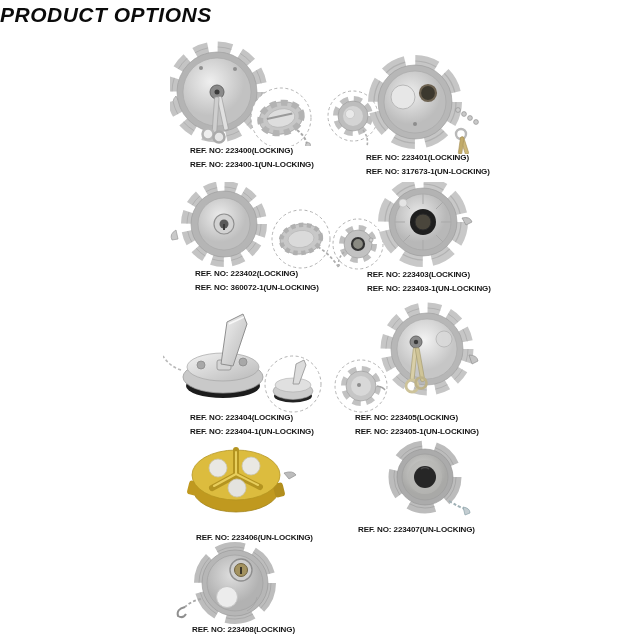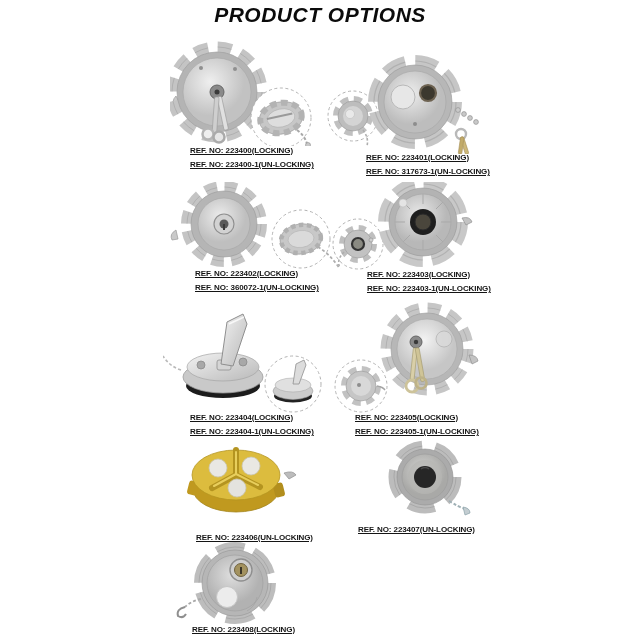--- a/index.html
+++ b/index.html
@@ -1,24 +1,24 @@
 <!DOCTYPE html>
 <html><head>
 <meta charset="utf-8">
 <style>
   html,body{margin:0;padding:0;background:#fff;}
   #sheet{position:relative;width:640px;height:640px;background:#ffffff;overflow:hidden;
          font-family:"Liberation Sans",sans-serif;}
-  .title{position:absolute;top:3px;left:0;width:100%;text-align:center;
+  .title{position:absolute;top:3px;left:0;width:100%;
          font-style:italic;font-weight:bold;font-size:21px;letter-spacing:.5px;color:#0b0b0b;}
   .cell{position:absolute;}
   .cell svg{position:absolute;left:0;top:0;}
   .caption{position:absolute;white-space:nowrap;font-size:8px;font-weight:bold;
            color:#141414;line-height:14px;letter-spacing:-.1px;}
-  .caption span{display:block;text-decoration:underline;}
+  .caption span{display:block;}
 </style>
 </head>
 <body>
 
 <div id="sheet">
 
   <div class="title">PRODUCT OPTIONS</div>
 
   <div class="cell" style="left:170px;top:40px;width:155px;height:130px">
     <svg width="155" height="106" viewBox="0 0 155 106">

